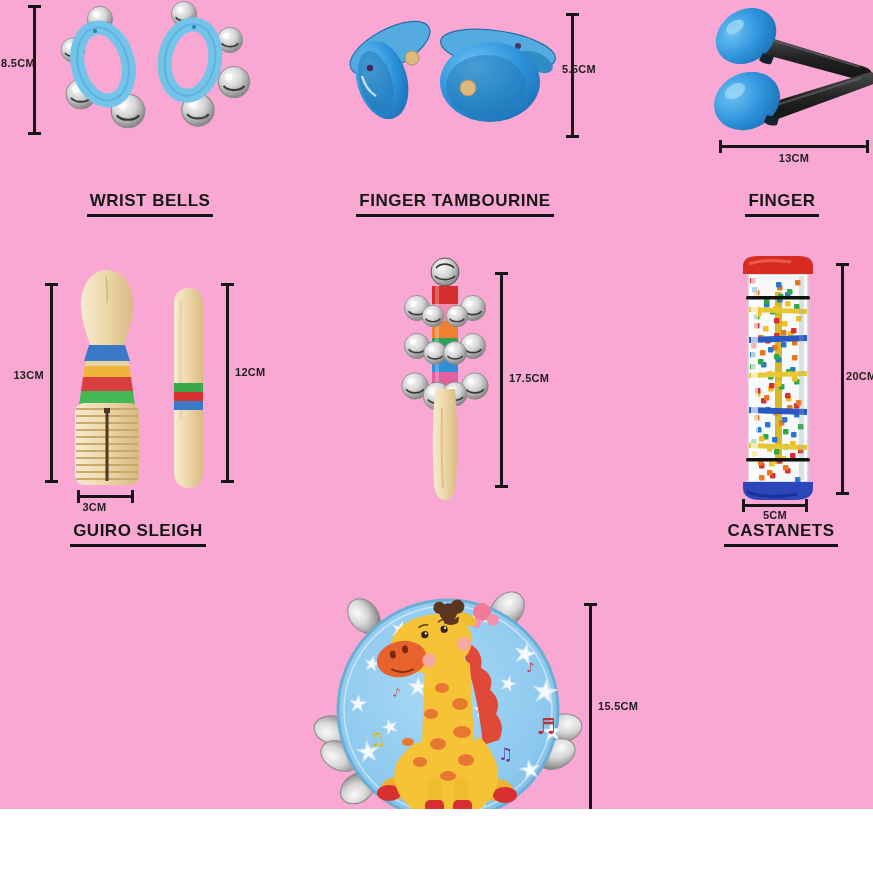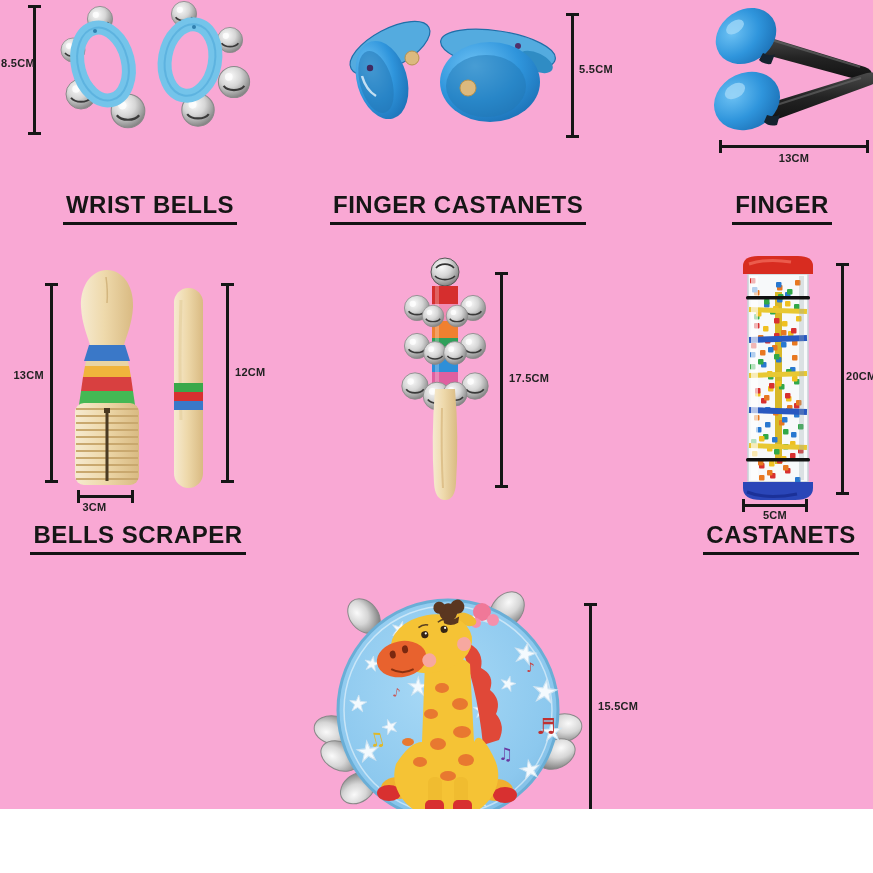--- a/index.html
+++ b/index.html
@@ -3,21 +3,21 @@
 <meta charset="utf-8">
 <style>
   html,body{margin:0;padding:0;}
   .canvas{
     position:relative;width:873px;height:809px;overflow:hidden;
     background:#f9a8d4;font-family:"Liberation Sans",sans-serif;
   }
   svg{position:absolute;overflow:visible;}
   .item-label{
     position:absolute;text-align:center;font-weight:bold;
-    font-size:24px;letter-spacing:.5px;color:#161616;white-space:nowrap;
+    font-size:17px;letter-spacing:.5px;color:#161616;white-space:nowrap;
   }
   .item-label span{border-bottom:3px solid #141414;padding:0 3px 4px;}
   .mtext{
     position:absolute;font-size:11px;font-weight:bold;color:#222;
     letter-spacing:.3px;white-space:nowrap;
   }
   .mline-v{position:absolute;width:3px;background:#161616;}
   .mline-v::before,.mline-v::after{
     content:"";position:absolute;left:-5px;width:13px;height:3px;background:#161616;
   }
@@ -101,23 +101,23 @@
     <circle cx="30" cy="50" r="3.2" fill="#402a60"></circle>
     <circle cx="72" cy="40" r="7" fill="#dcb97e" stroke="#b5924f" stroke-width="1"></circle>
     <ellipse cx="158" cy="32" rx="58" ry="19" transform="rotate(9 158 32)" fill="#54abdf" stroke="#1f6fa8" stroke-width="1.2"></ellipse>
     <ellipse cx="196" cy="44" rx="18" ry="9" transform="rotate(25 196 44)" fill="#2f8cc4"></ellipse>
     <circle cx="178" cy="28" r="3" fill="#50306a"></circle>
     <ellipse cx="150" cy="64" rx="50" ry="40" fill="url(#blueHead)"></ellipse>
     <ellipse cx="146" cy="68" rx="40" ry="31" fill="#2277b4" opacity=".5"></ellipse>
     <circle cx="128" cy="70" r="8" fill="#dcb97e" stroke="#b5924f" stroke-width="1"></circle>
   </svg>
   <div class="mline-v" style="left:571px;top:13px;height:125px"></div>
-  <div class="mtext" style="left:579px;top:63px">5.5CM</div>
+  <div class="mtext" style="left:562px;top:63px">5.5CM</div>
   <div class="item-label" style="left:330px;top:191px;width:250px">
-    <span>FINGER CASTANETS</span>
+    <span>FINGER TAMBOURINE</span>
   </div>
 
   <svg style="left:705px;top:5px" width="168" height="138" viewBox="0 0 168 138">
     <path d="M56,30 L160,62 q8,3 7,9 q-1,6 -9,5 L54,48 Z" fill="url(#darkHandle)"></path>
     <path d="M60,33 L155,62" stroke="#6a6a6a" stroke-width="2" opacity=".6"></path>
     <path d="M58,100 L162,68 q8,-2 10,3 q2,6 -6,9 L62,118 Z" fill="url(#darkHandle)"></path>
     <path d="M62,103 L156,73" stroke="#6a6a6a" stroke-width="2" opacity=".6"></path>
     <ellipse cx="41" cy="31" rx="32" ry="26" transform="rotate(-34 41 31)" fill="url(#blueHead)"></ellipse>
     <path d="M58,48 q8,4 12,1 l-4,10 q-7,1 -12,-4 Z" fill="#15222e"></path>
     <ellipse cx="30" cy="22" rx="10" ry="6" transform="rotate(-34 30 22)" fill="#9fd7f8" opacity=".8"></ellipse>
@@ -161,21 +161,21 @@
     <rect x="114" y="127" width="29" height="9" fill="#d83030"></rect>
     <rect x="114" y="136" width="29" height="9" fill="#3a78c8"></rect>
   </svg>
   <div class="mline-v" style="left:50px;top:283px;height:200px"></div>
   <div class="mtext tar" style="left:2px;top:369px;width:42px">13CM</div>
   <div class="mline-v" style="left:226px;top:283px;height:200px"></div>
   <div class="mtext" style="left:235px;top:366px">12CM</div>
   <div class="mline-h" style="left:77px;top:495px;width:57px"></div>
   <div class="mtext tac" style="left:66px;top:501px;width:57px">3CM</div>
   <div class="item-label" style="left:18px;top:521px;width:240px">
-    <span>BELLS SCRAPER</span>
+    <span>GUIRO SLEIGH</span>
   </div>
 
   <svg style="left:395px;top:258px" width="115" height="250" viewBox="0 0 115 250">
     <circle cx="50" cy="14" r="14" fill="url(#silver)" stroke="#555" stroke-width="1"></circle>
     <path d="M41,10 a11,9 0 0 1 18,0 M40,18 a12,8 0 0 0 20,0" stroke="#333" stroke-width="1.6" fill="none"></path>
     <rect x="37" y="28" width="26" height="18" fill="#d62e2e"></rect>
     <rect x="37" y="46" width="26" height="17" fill="#f08cb4"></rect>
     <rect x="37" y="63" width="26" height="17" fill="#f08030"></rect>
     <rect x="37" y="80" width="26" height="17" fill="#2fa05a"></rect>
     <rect x="37" y="97" width="26" height="17" fill="#2e8fd8"></rect>

